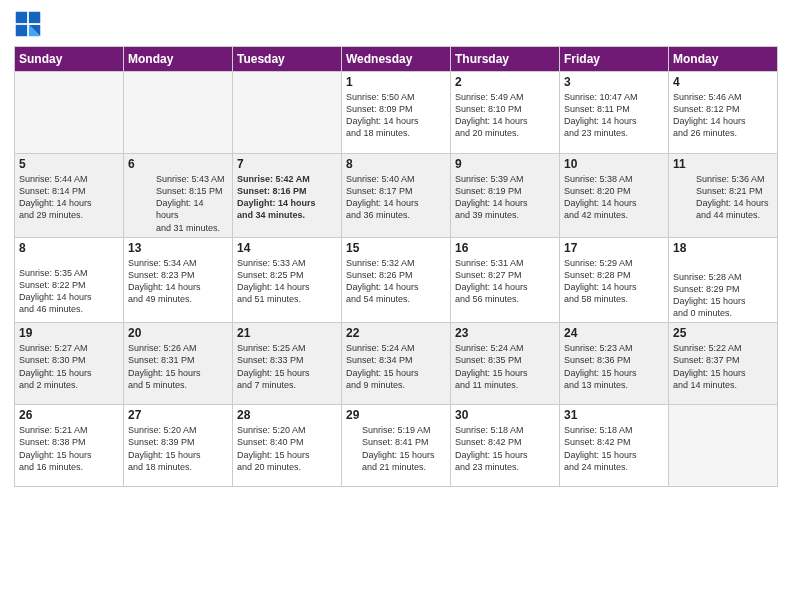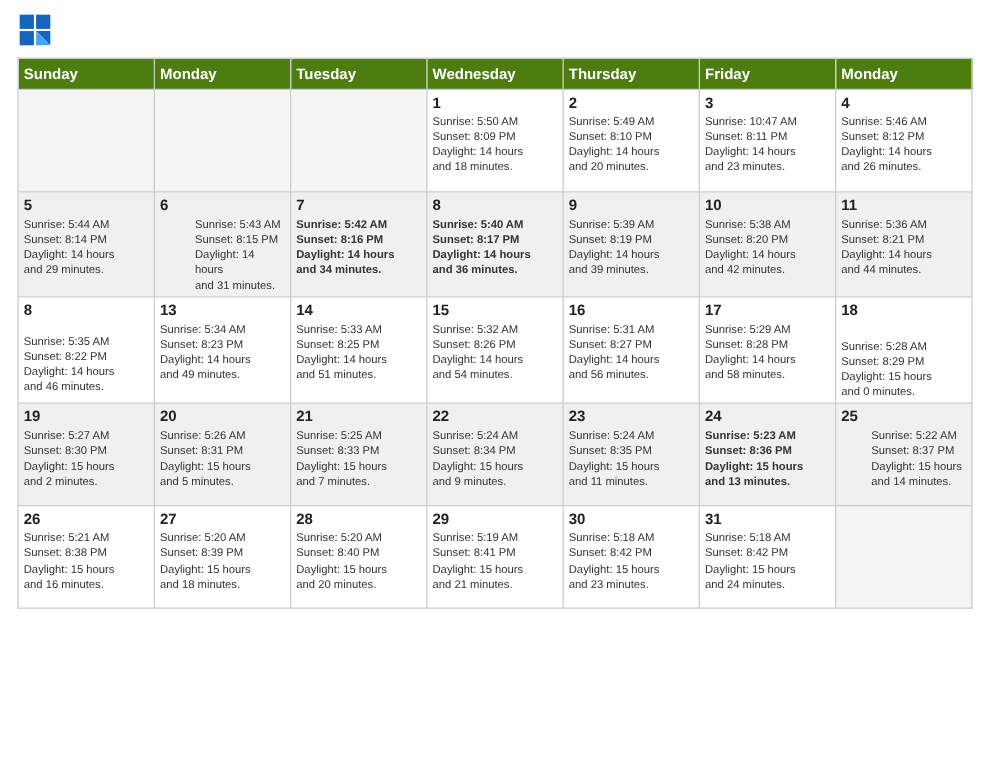--- a/index.html
+++ b/index.html
@@ -52,21 +52,21 @@
     .subtitle {
       font-size: 14px;
       color: #444;
     }
     .calendar {
       width: 100%;
       border-collapse: collapse;
       table-layout: fixed;
     }
     .calendar th {
-      background: #4d7c0f;
+      background: #701a75;
       color: #fff;
       font-size: 12px;
       font-weight: bold;
       padding: 5px 4px;
       text-align: left;
       border: 1px solid #ccc;
     }
     .calendar td {
       border: 1px solid #ccc;
       vertical-align: top;
@@ -182,42 +182,42 @@
           </td>
           <td>
             <span class="day-num">7</span>
             <div class="cell-text" style="white-space: pre-line; font-weight: bold;">Sunrise: 5:42 AM
 Sunset: 8:16 PM
 Daylight: 14 hours
 and 34 minutes.</div>
           </td>
           <td>
             <span class="day-num">8</span>
-            <div class="cell-text" style="white-space: pre-line; font-weight: bold;">Sunrise: 5:40 AM
+            <div class="cell-text" style="white-space: pre-line;">Sunrise: 5:40 AM
 Sunset: 8:17 PM
 Daylight: 14 hours
 and 36 minutes.</div>
           </td>
           <td>
             <span class="day-num">9</span>
             <div class="cell-text" style="white-space: pre-line;">Sunrise: 5:39 AM
 Sunset: 8:19 PM
 Daylight: 14 hours
 and 39 minutes.</div>
           </td>
           <td>
             <span class="day-num">10</span>
             <div class="cell-text" style="white-space: pre-line;">Sunrise: 5:38 AM
 Sunset: 8:20 PM
 Daylight: 14 hours
 and 42 minutes.</div>
           </td>
           <td>
             <span class="day-num">11</span>
-            <div class="cell-text" style="white-space: pre-line;">Sunrise: 5:36 AM
+            <div class="cell-text" style="white-space: pre-line; margin-left: 23px;">Sunrise: 5:36 AM
 Sunset: 8:21 PM
 Daylight: 14 hours
 and 44 minutes.</div>
           </td>
         </tr>
         <tr>
           <td>
             <span class="day-num">8</span>
             <div class="cell-text" style="white-space: pre-line; margin-top: 12px;">Sunrise: 5:35 AM
 Sunset: 8:22 PM
@@ -298,28 +298,28 @@
           </td>
           <td>
             <span class="day-num">23</span>
             <div class="cell-text" style="white-space: pre-line;">Sunrise: 5:24 AM
 Sunset: 8:35 PM
 Daylight: 15 hours
 and 11 minutes.</div>
           </td>
           <td>
             <span class="day-num">24</span>
-            <div class="cell-text" style="white-space: pre-line; font-weight: bold;">Sunrise: 5:23 AM
+            <div class="cell-text" style="white-space: pre-line;">Sunrise: 5:23 AM
 Sunset: 8:36 PM
 Daylight: 15 hours
 and 13 minutes.</div>
           </td>
           <td>
             <span class="day-num">25</span>
-            <div class="cell-text" style="white-space: pre-line; margin-left: 24px;">Sunrise: 5:22 AM
+            <div class="cell-text" style="white-space: pre-line;">Sunrise: 5:22 AM
 Sunset: 8:37 PM
 Daylight: 15 hours
 and 14 minutes.</div>
           </td>
         </tr>
         <tr>
           <td>
             <span class="day-num">26</span>
             <div class="cell-text" style="white-space: pre-line;">Sunrise: 5:21 AM
 Sunset: 8:38 PM
@@ -335,21 +335,21 @@
           </td>
           <td>
             <span class="day-num">28</span>
             <div class="cell-text" style="white-space: pre-line;">Sunrise: 5:20 AM
 Sunset: 8:40 PM
 Daylight: 15 hours
 and 20 minutes.</div>
           </td>
           <td>
             <span class="day-num">29</span>
-            <div class="cell-text" style="white-space: pre-line;">Sunrise: 5:19 AM
+            <div class="cell-text" style="white-space: pre-line; margin-left: 16px;">Sunrise: 5:19 AM
 Sunset: 8:41 PM
 Daylight: 15 hours
 and 21 minutes.</div>
           </td>
           <td>
             <span class="day-num">30</span>
             <div class="cell-text" style="white-space: pre-line;">Sunrise: 5:18 AM
 Sunset: 8:42 PM
 Daylight: 15 hours
 and 23 minutes.</div>

